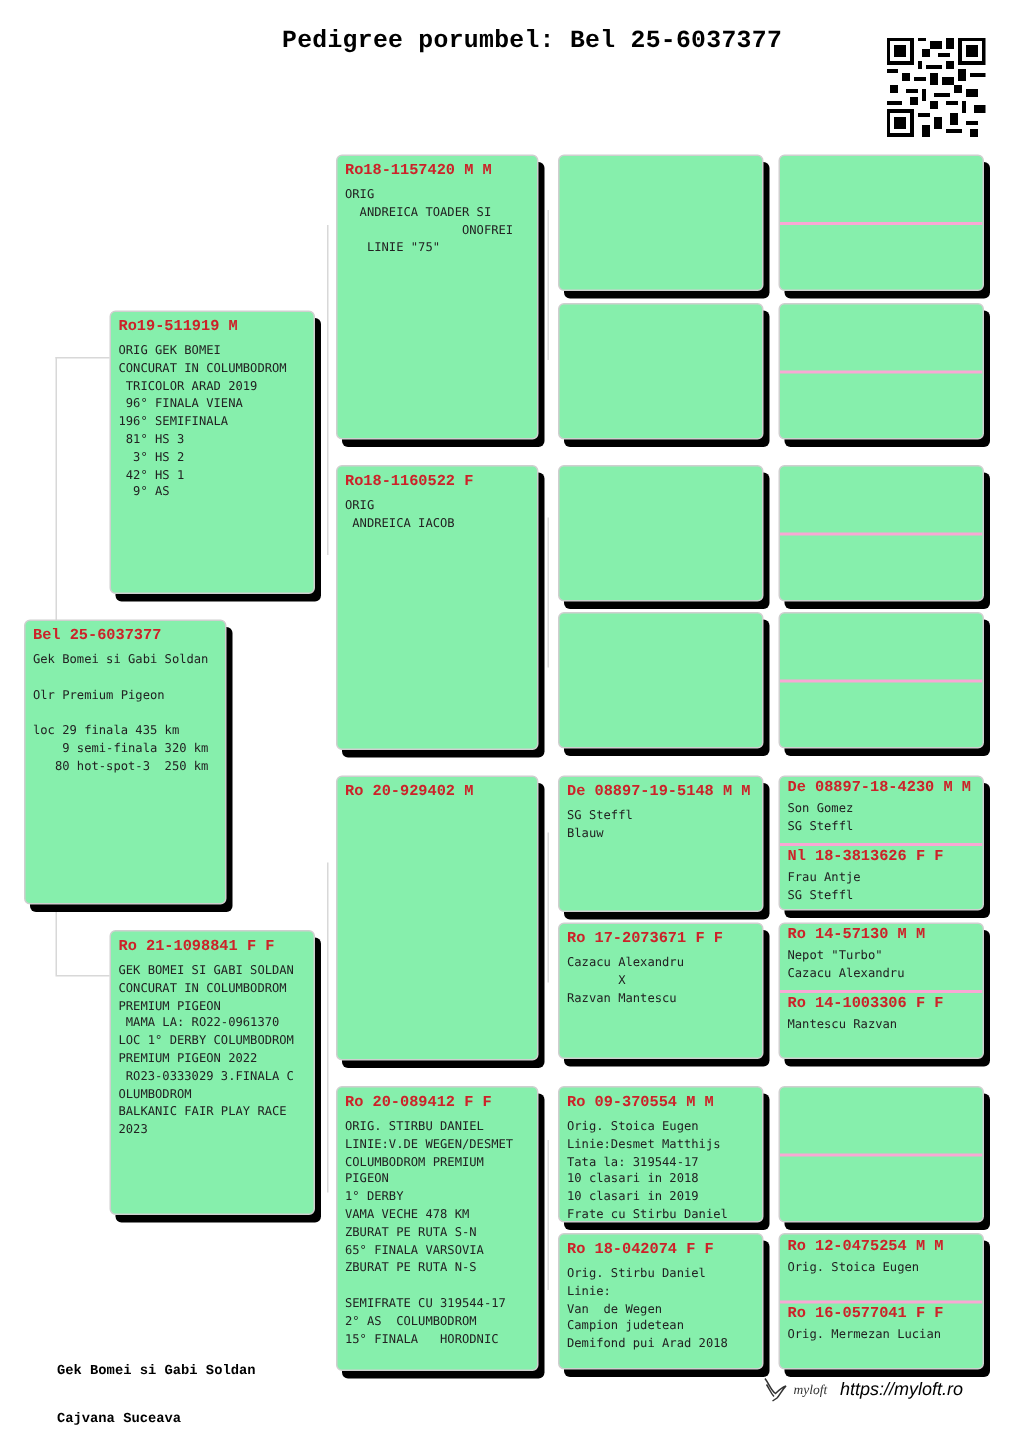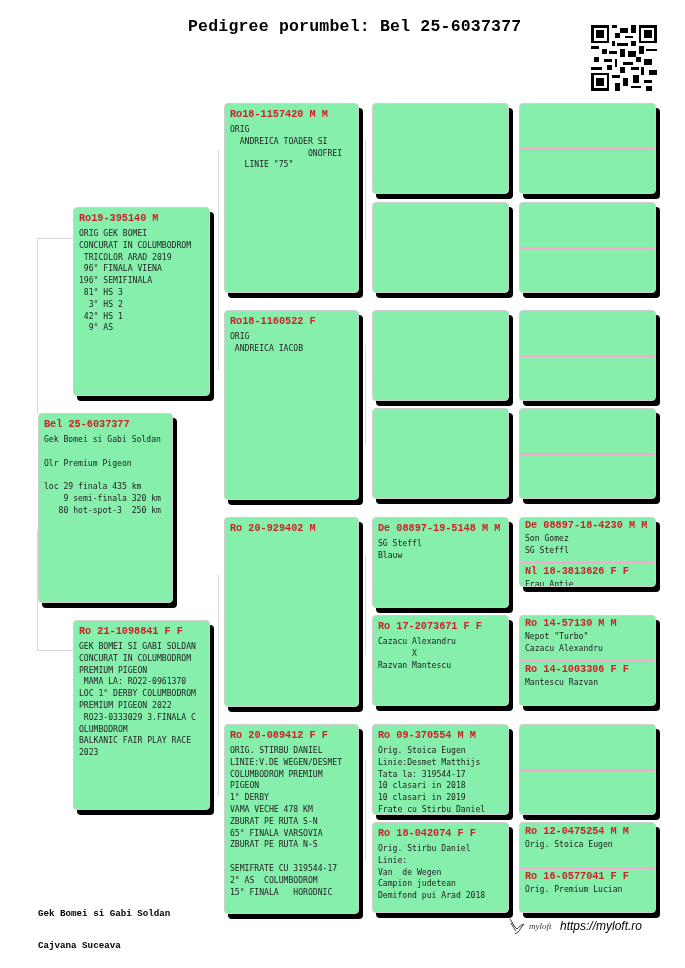--- a/index.html
+++ b/index.html
@@ -76,33 +76,33 @@
 <div class="line" style="left:37px;top:238px;width:36px;height:1px;"></div>
 <div class="line" style="left:37px;top:530px;width:1px;height:120px;"></div>
 <div class="line" style="left:37px;top:650px;width:36px;height:1px;"></div>
 <div class="line" style="left:218px;top:150px;width:1px;height:220px;"></div>
 <div class="line" style="left:218px;top:575px;width:1px;height:220px;"></div>
 <div class="line" style="left:365px;top:140px;width:1px;height:100px;"></div>
 <div class="line" style="left:365px;top:345px;width:1px;height:100px;"></div>
 <div class="line" style="left:365px;top:555px;width:1px;height:100px;"></div>
 <div class="line" style="left:365px;top:760px;width:1px;height:100px;"></div>
 
-<div class="box" style="left:38px;top:413px;width:135px;height:190px;">
+<div class="box" style="left:16px;top:413px;width:135px;height:190px;">
   <div class="hdr">Bel 25-6037377</div>
   <div class="txt">Gek Bomei si Gabi Soldan
 
 Olr Premium Pigeon
 
 loc 29 finala 435 km
     9 semi-finala 320 km
    80 hot-spot-3  250 km</div>
 </div>
 
 <div class="box" style="left:73px;top:207px;width:137px;height:189px;">
-  <div class="hdr">Ro19-395140 M</div>
+  <div class="hdr">Ro19-511919 M</div>
   <div class="txt">ORIG GEK BOMEI
 CONCURAT IN COLUMBODROM
  TRICOLOR ARAD 2019
  96° FINALA VIENA
 196° SEMIFINALA
  81° HS 3
   3° HS 2
  42° HS 1
   9° AS</div>
 </div>
@@ -230,21 +230,21 @@
 <div class="box" style="left:519px;top:408px;width:137px;height:91px;">
   <div class="half" style="top:0;height:45px;">
     <div class="hdr"></div>
     <div class="txt"></div>
   </div>
   <div class="half bottom" style="top:44px;bottom:0;">
     <div class="hdr"></div>
     <div class="txt"></div>
   </div>
 </div>
-<div class="box" style="left:519px;top:517px;width:137px;height:70px;">
+<div class="box" style="left:519px;top:517px;width:137px;height:90px;">
   <div class="half" style="top:0;height:45px;">
     <div class="hdr" style="padding-top:2px;">De 08897-18-4230 M M</div>
     <div class="txt" style="padding-top:2px;">Son Gomez
 SG Steffl</div>
   </div>
   <div class="half bottom" style="top:44px;bottom:0;">
     <div class="hdr" style="padding-top:2px;">Nl 18-3813626 F F</div>
     <div class="txt" style="padding-top:2px;">Frau Antje
 SG Steffl</div>
   </div>
@@ -270,21 +270,21 @@
     <div class="txt"></div>
   </div>
 </div>
 <div class="box" style="left:519px;top:822px;width:137px;height:91px;">
   <div class="half" style="top:0;height:45px;">
     <div class="hdr" style="padding-top:3px;">Ro 12-0475254 M M</div>
     <div class="txt" style="padding-top:2px;">Orig. Stoica Eugen</div>
   </div>
   <div class="half bottom" style="top:44px;bottom:0;">
     <div class="hdr" style="padding-top:2px;font-family:Liberation Mono, monospace;">Ro 16-0577041 F F</div>
-    <div class="txt" style="padding-top:2px;">Orig. Premium Lucian</div>
+    <div class="txt" style="padding-top:2px;">Orig. Mermezan Lucian</div>
   </div>
 </div>
 
 <div class="footer">
   <div>Gek Bomei si Gabi Soldan</div>
   <div>Cajvana Suceava</div>
   
   
   
 </div>

